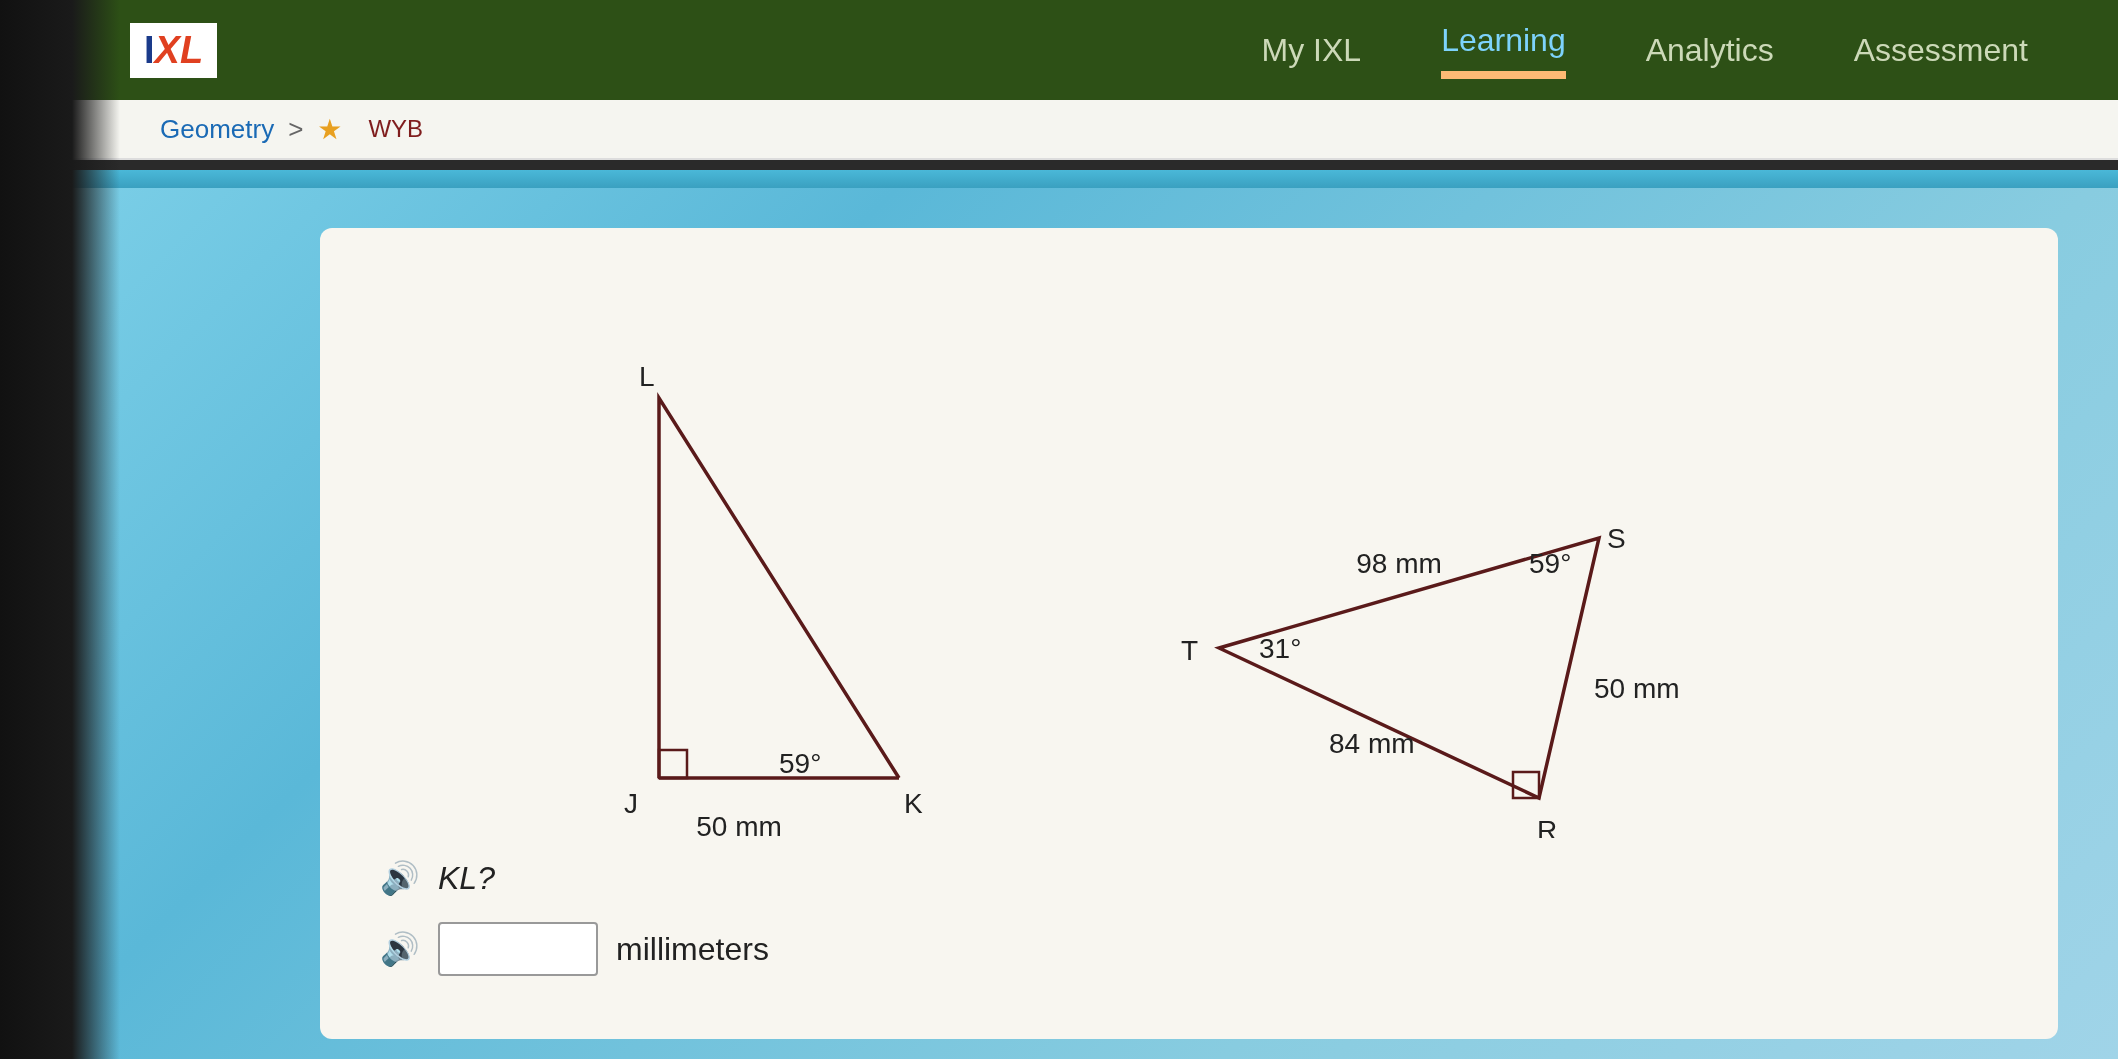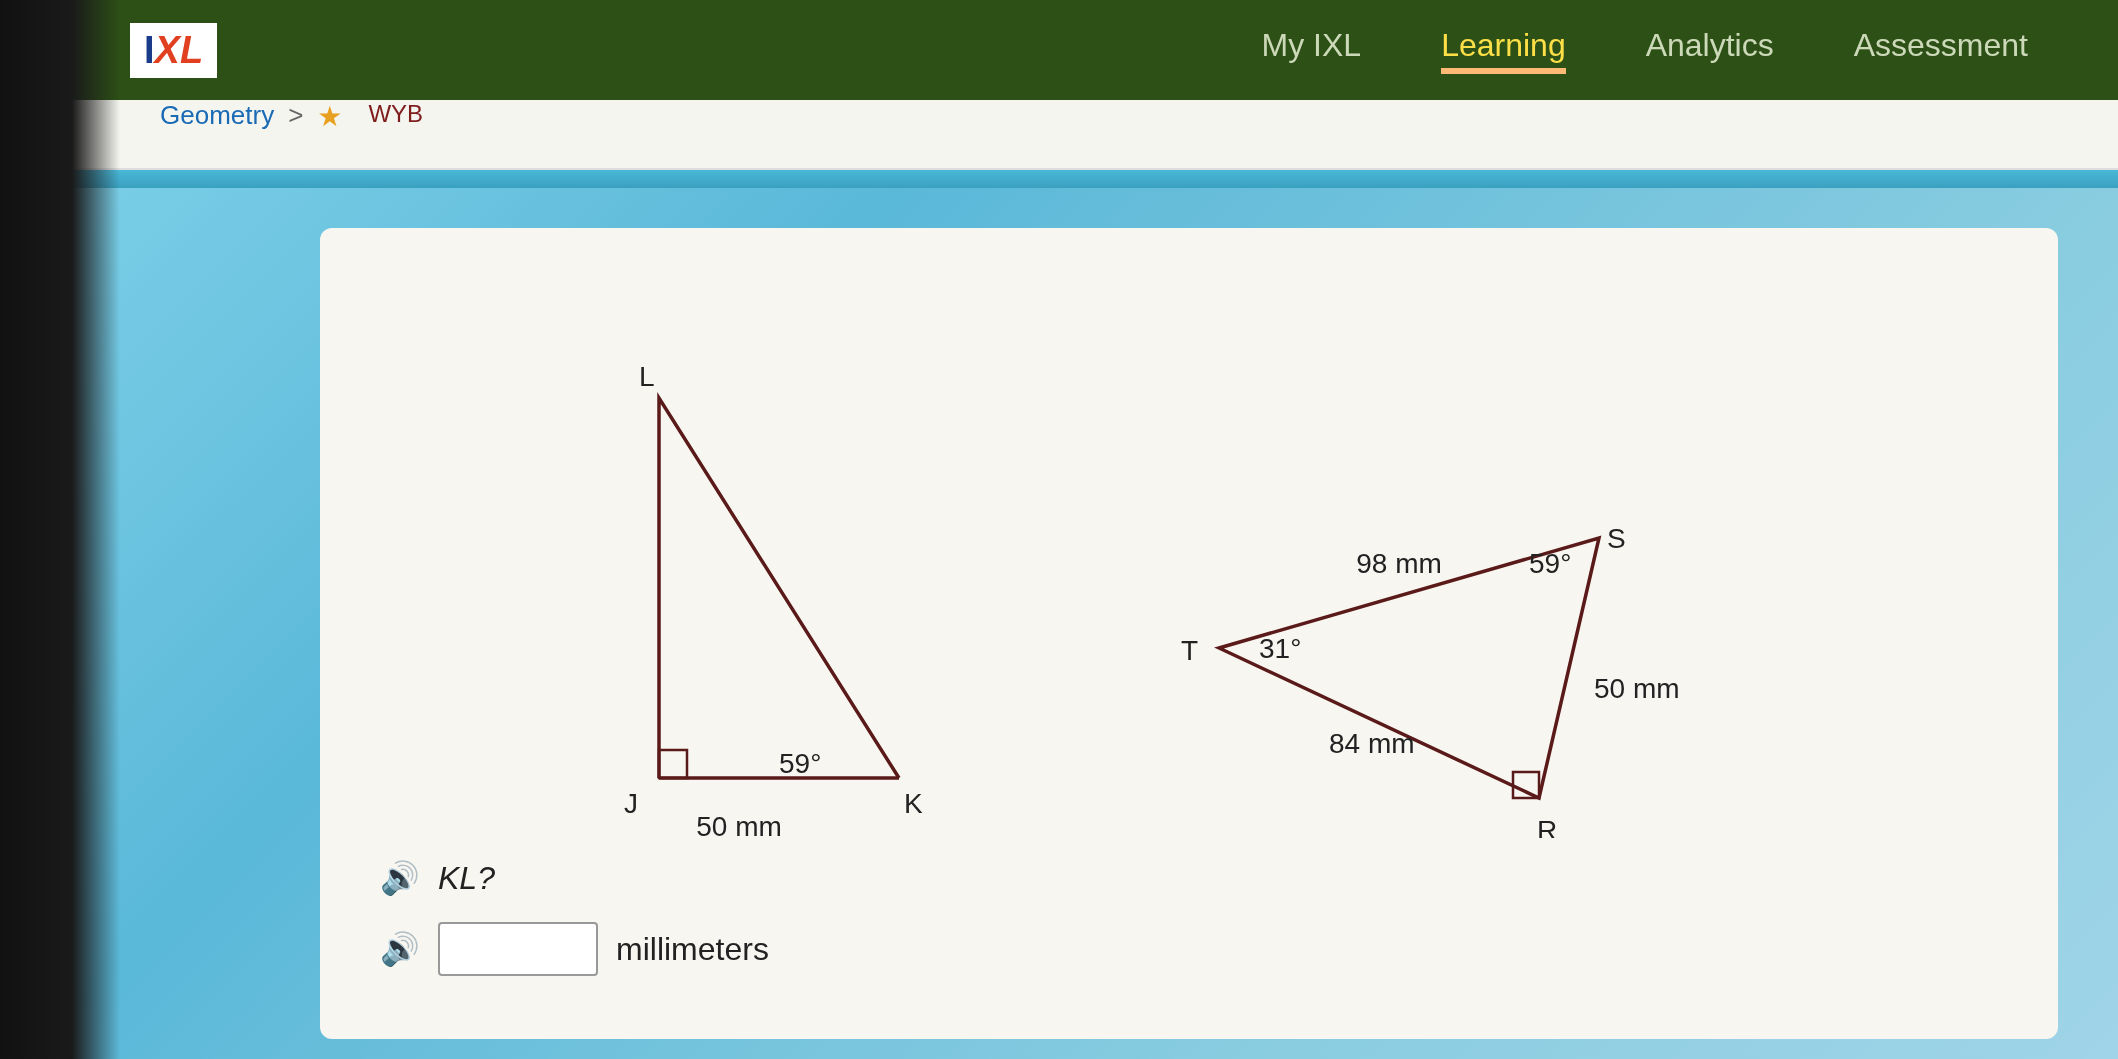--- a/index.html
+++ b/index.html
@@ -49,45 +49,46 @@
     .logo-xl {
       font-weight: 900;
       font-size: 38px;
       color: #e04020;
       font-style: italic;
       text-align: right;
     }
 
     .nav-links {
       display: flex;
-      align-items: flex-start;
+      align-items: center;
       gap: 80px;
       margin-left: auto;
       margin-right: 60px;
     }
     .nav-link {
       color: #ccd9b8;
       font-size: 32px;
       text-decoration: none;
       cursor: pointer;
     }
     .nav-link.active {
-      color: #fde047;
-      border-bottom: 6px solid #fdba74;
-      padding-bottom: 4px;
+      color: #7dd3fc;
+      border-bottom: 8px solid #fdba74;
+      padding-bottom: 12px;
     }
 
     
     .breadcrumb-bar {
       position: absolute;
       top: 100px;
       left: 0; right: 0;
-      height: 70px;
+      height: 60px;
       background: #f5f5f0;
       display: flex;
+      align-items: center;
       padding: 0 160px;
       font-size: 26px;
       color: #333;
       border-bottom: 2px solid #ddd;
       z-index: 4;
     }
     .breadcrumb-geometry {
       color: #1a6ab5;
       cursor: pointer;
     }

